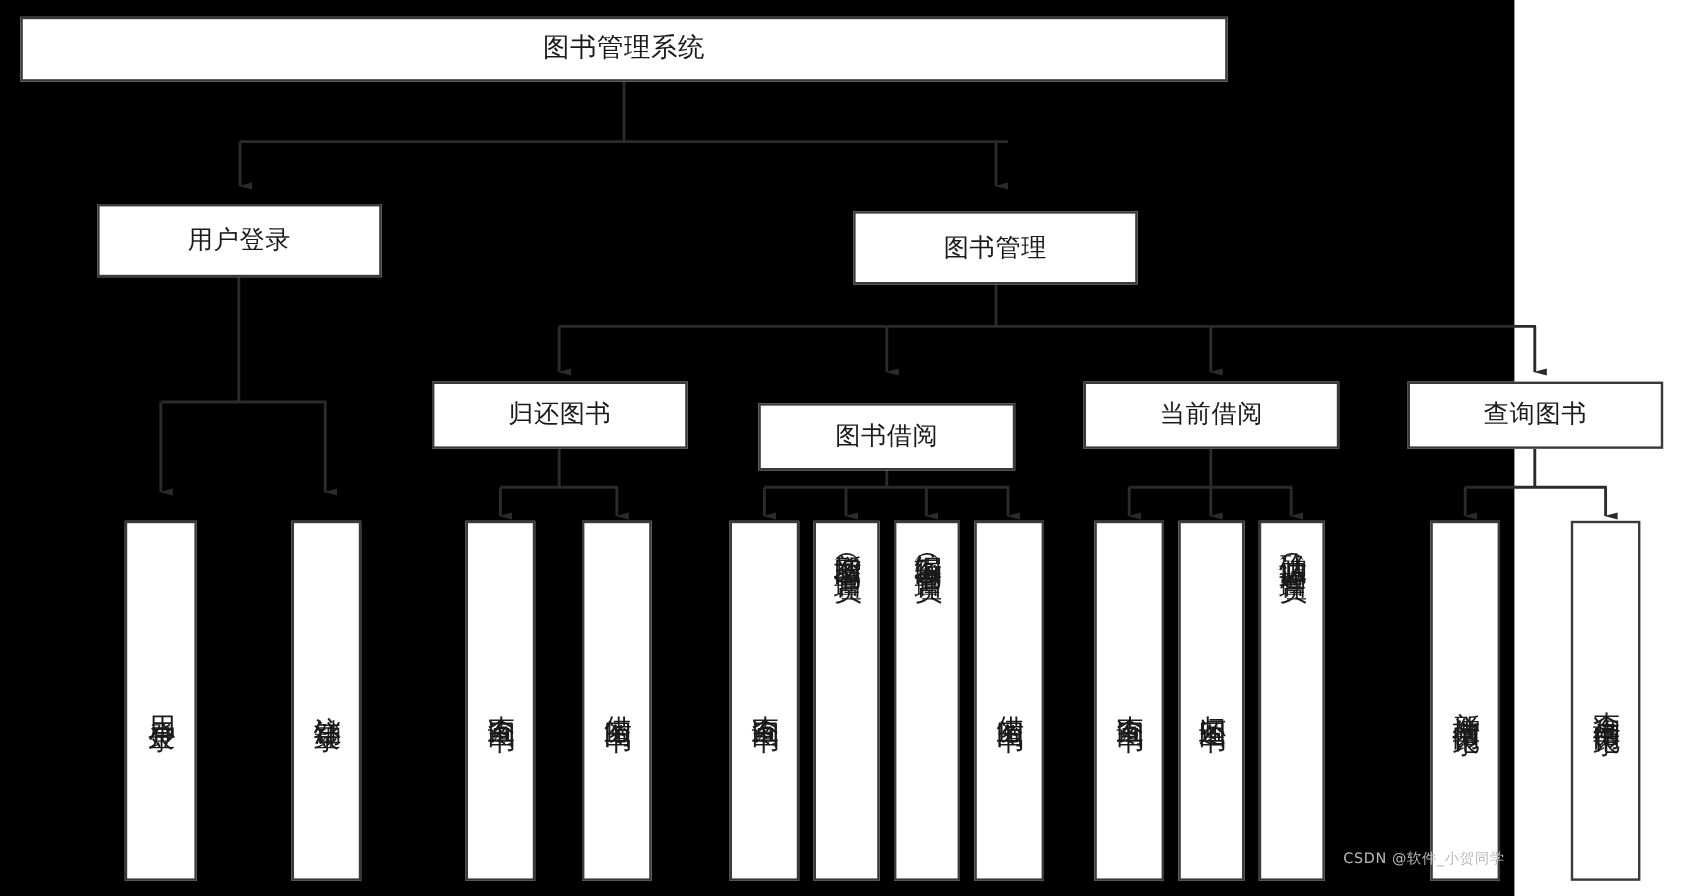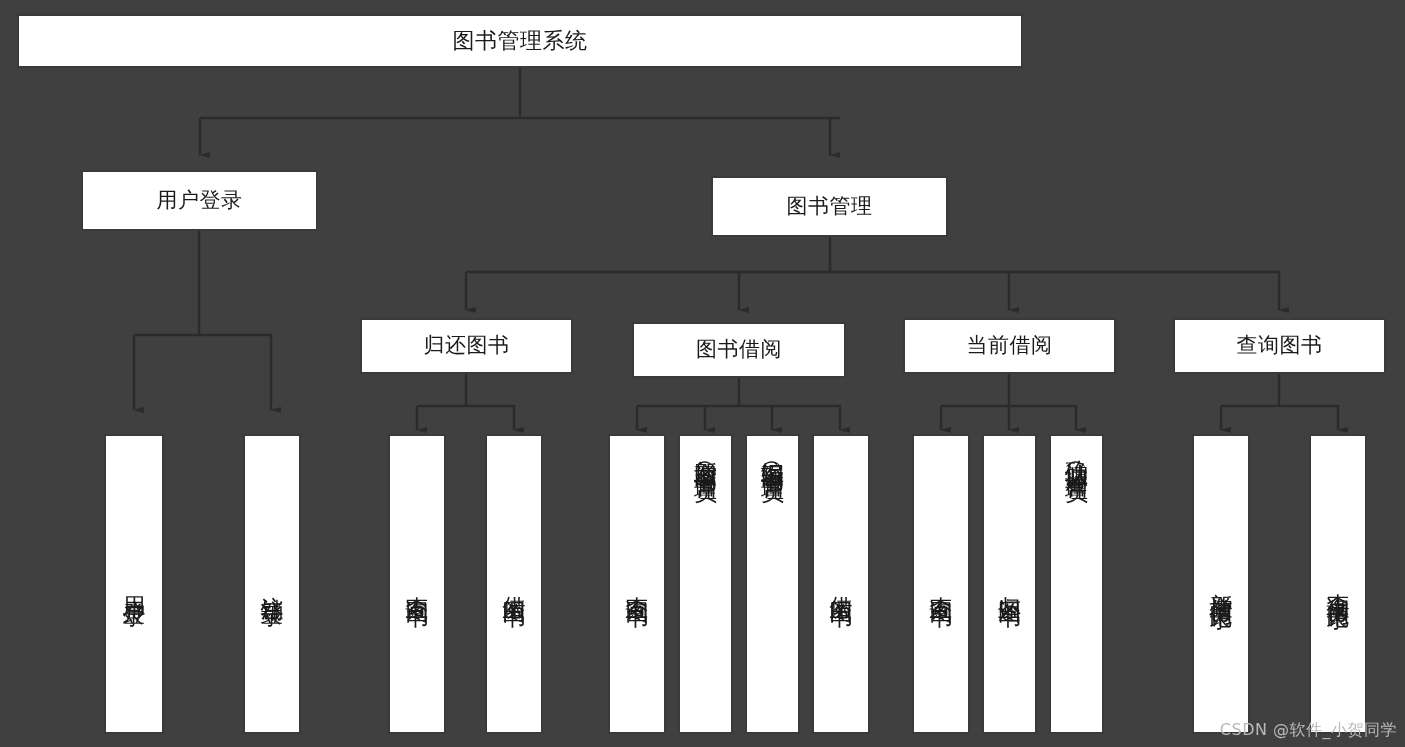--- a/index.html
+++ b/index.html
@@ -8,23 +8,23 @@
     background: #ffffff;
   }
   body {
     width: 1405px;
     height: 747px;
     font-family: "DejaVu Sans", "Liberation Sans", sans-serif;
     overflow: hidden;
   }
   #diagram-root {
     position: relative;
-    width: 1405px;
+    width: 1262px;
     height: 747px;
-    background: #404040;
+    background: #000000;
     text-decoration: underline;
   }
   svg.edges {
     position: absolute;
     left: 0;
     top: 0;
     width: 1405px;
     height: 747px;
     pointer-events: none;
   }
@@ -63,22 +63,22 @@
     letter-spacing: 3px;
     white-space: nowrap;
   }
   .node.vertical.centered {
     align-items: center;
     padding-top: 0;
   }
   .watermark {
     position: absolute;
     right: 8px;
-    bottom: 6px;
-    font-size: 16px;
+    bottom: 23px;
+    font-size: 12px;
     color: #b9b9b9;
     white-space: nowrap;
     letter-spacing: 0.5px;
   }
 </style>
 </head>
 <body>
 
 <div id="diagram-root">
 
@@ -139,21 +139,21 @@
   <div class="node horizontal" style="left:81px; top:170px; width:237px; height:61px;">
     <span class="node-label">用户登录</span>
   </div>
   <div class="node horizontal" style="left:711px; top:176px; width:237px; height:61px;">
     <span class="node-label">图书管理</span>
   </div>
 
   <div class="node horizontal" style="left:360px; top:318px; width:213px; height:56px;">
     <span class="node-label">归还图书</span>
   </div>
-  <div class="node horizontal" style="left:632px; top:322px; width:214px; height:56px;">
+  <div class="node horizontal" style="left:632px; top:336px; width:214px; height:56px;">
     <span class="node-label">图书借阅</span>
   </div>
   <div class="node horizontal" style="left:903px; top:318px; width:213px; height:56px;">
     <span class="node-label">当前借阅</span>
   </div>
   <div class="node horizontal" style="left:1173px; top:318px; width:213px; height:56px;">
     <span class="node-label">查询图书</span>
   </div>
 
   <div class="node vertical centered" style="left:104px; top:434px; width:60px; height:300px;">

